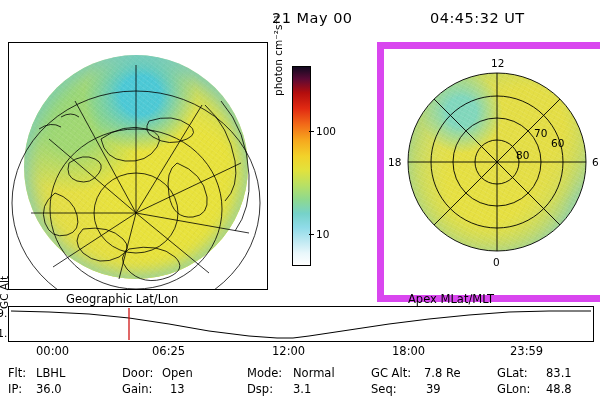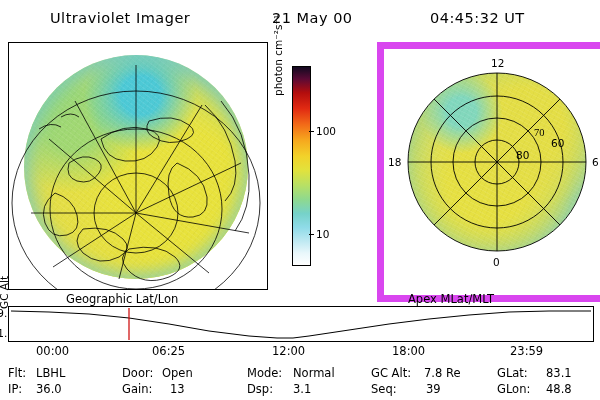--- a/index.html
+++ b/index.html
@@ -99,21 +99,20 @@
   }
   .xtick{position:absolute;font-size:11.5px;top:344px;}
 
   
   .foot{position:absolute;font-size:11.5px;white-space:nowrap;}
 </style>
 </head>
 <body>
 
 <div id="header" class="abs">
-  <span id="hdr-title">Ultraviolet Imager</span>
   <span id="hdr-date">21 May 00</span>
   <span id="hdr-time">04:45:32 UT</span>
 </div>
 
 <div id="left-panel" class="abs">
   <div id="left-disk">
     <div class="field"></div>
     <div class="noise"></div>
     <div class="rim"></div>
   </div>
@@ -173,21 +172,21 @@
         <line x1="24" y1="113" x2="202" y2="113"></line>
         <line x1="50" y1="50" x2="176" y2="176"></line>
         <line x1="176" y1="50" x2="50" y2="176"></line>
       </g>
     </svg>
     <span class="plabel" style="left:107px;top:8px;">12</span>
     <span class="plabel" style="left:4px;top:107px;">18</span>
     <span class="plabel" style="left:208px;top:107px;">6</span>
     <span class="plabel" style="left:109px;top:207px;">0</span>
     <span class="plabel" style="left:167px;top:56px;margin-top:32px;">60</span>
-    <span class="plabel" style="left:150px;top:78px;font-family:Liberation Serif, serif;">70</span>
+    <span class="plabel" style="left:150px;top:78px;">70</span>
     <span class="plabel" style="left:132px;top:100px;">80</span>
   </div>
 </div>
 
 <div id="sub-geo" class="abs">Geographic Lat/Lon</div>
 <div id="sub-apex" class="abs">Apex MLat/MLT</div>
 
 <div id="gc-alt-label" class="abs">GC Alt</div>
 <span class="ylab abs" style="left:-22px;width:36px;text-align:right;top:307px;">9.0</span>
 <span class="ylab abs" style="left:-22px;width:36px;text-align:right;top:327px;">1.8</span>

